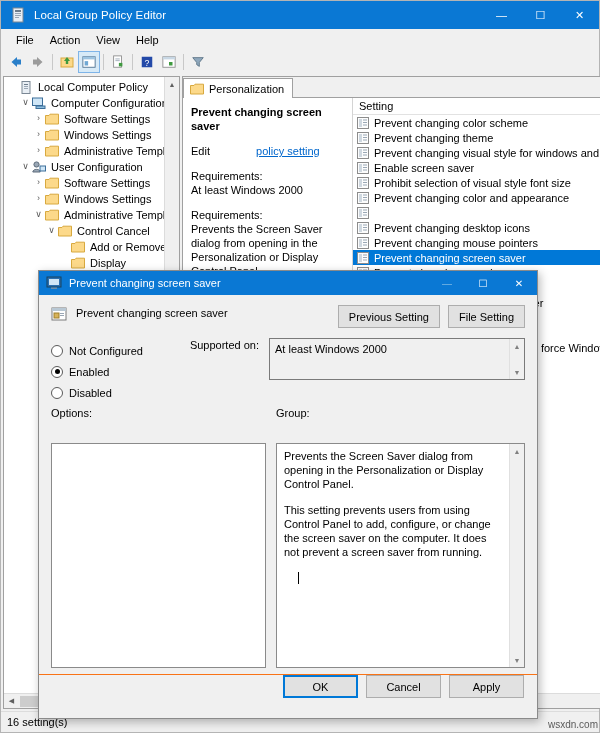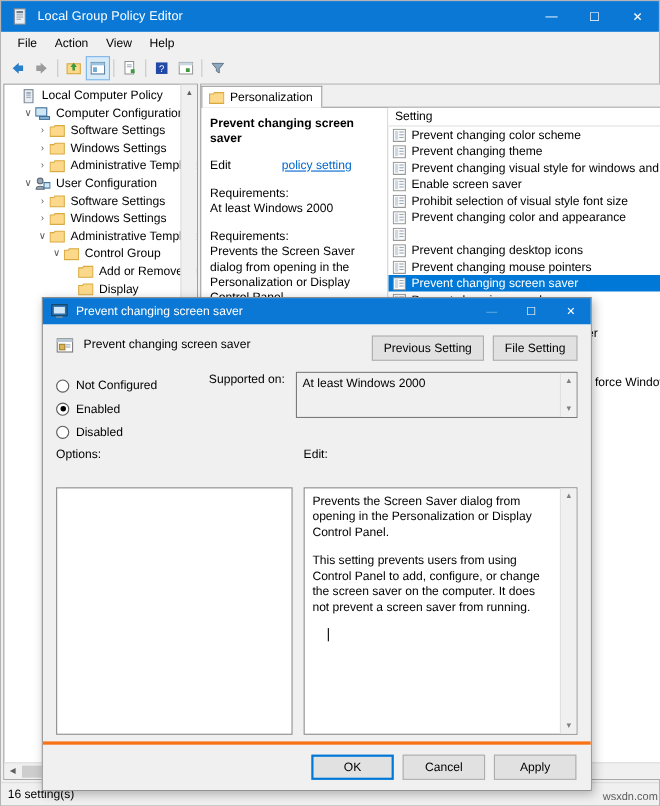--- a/index.html
+++ b/index.html
@@ -146,23 +146,23 @@
   .col.options { width: 215px; flex: 0 0 215px; }
   .col.help { flex: 1 1 auto; }
   .col-label { font-size: 11px; margin-bottom: 24px; }
   .col-box { flex: 1 1 auto; background: #fff; border: 1px solid #8a8a8a; display: flex;
              min-height: 0; }
   .help-text { padding: 5px 7px; font-size: 11px; line-height: 14px; }
   .help-text p { margin-bottom: 12px; }
   .caret { display: inline-block; width: 1px; height: 12px; background: #000;
            vertical-align: -2px; margin-left: 14px; }
 
-  .dlg-footer { height: 44px; flex: 0 0 44px; display: flex; align-items: center;
+  .dlg-footer { height: 44px; flex: 0 0 44px; display: flex; 
                 justify-content: flex-end; padding-right: 13px; gap: 8px;
-                border-top: 3px solid #f97316; background: #f0f0f0; margin-top: 6px; }
+                border-top: 1px solid #f97316; background: #f0f0f0; margin-top: 6px; }
 
   .watermark { position: absolute; right: 2px; bottom: 3px; font-size: 10px; color: #5b5b5b;
                font-family: "Liberation Sans", sans-serif; }
 </style>
 </head>
 <body>
 
 <div id="root">
 
   <div class="gpe-window">
@@ -319,21 +319,21 @@
               <span class="ficon"><svg width="14" height="12" viewBox="0 0 14 12">
                   <path d="M0.5 2.5 L4 2.5 L5 1.2 L13.5 1.2 L13.5 11 L0.5 11 Z" fill="#fcd98a" stroke="#d8a93f"></path>
                 </svg></span>
               <span class="lbl">Administrative Templates</span>
             </div>
             <div class="tree-row" style="padding-left: 41px;">
               <span class="exp">∨</span>
               <span class="ficon"><svg width="14" height="12" viewBox="0 0 14 12">
                   <path d="M0.5 2.5 L4 2.5 L5 1.2 L13.5 1.2 L13.5 11 L0.5 11 Z" fill="#fcd98a" stroke="#d8a93f"></path>
                 </svg></span>
-              <span class="lbl">Control Group</span>
+              <span class="lbl">Control Cancel</span>
             </div>
             <div class="tree-row" style="padding-left: 54px;">
               <span class="exp"></span>
               <span class="ficon"><svg width="14" height="12" viewBox="0 0 14 12">
                   <path d="M0.5 2.5 L4 2.5 L5 1.2 L13.5 1.2 L13.5 11 L0.5 11 Z" fill="#fcd98a" stroke="#d8a93f"></path>
                 </svg></span>
               <span class="lbl">Add or Remove Pr</span>
             </div>
             <div class="tree-row" style="padding-left: 54px;">
               <span class="exp"></span>
@@ -640,21 +640,21 @@
       </div>
 
       <div class="dlg-cols">
         <div class="col options">
           <div class="col-label">Options:</div>
           <div class="col-box">
             <div class="help-text"></div>
           </div>
         </div>
         <div class="col help">
-          <div class="col-label">Edit:</div>
+          <div class="col-label">Group:</div>
           <div class="col-box">
             <div class="help-text">
               <p>Prevents the Screen Saver dialog from opening in the Personalization or Display Control Panel.</p>
               <p><span>This setting prevents users from using Control Panel to add, configure, or change the screen saver on the computer. It does not prevent a screen saver from running.</span></p>
               <span class="caret"></span>
             </div>
             <div class="vscroll">
               <div class="arrow">▲</div>
               <div class="arrow">▼</div>
             </div>

